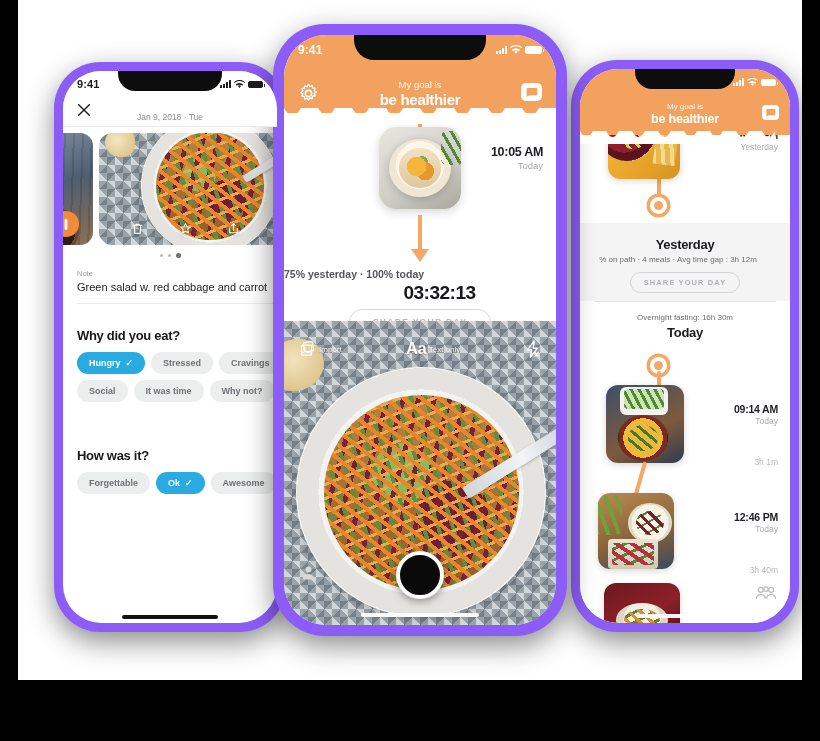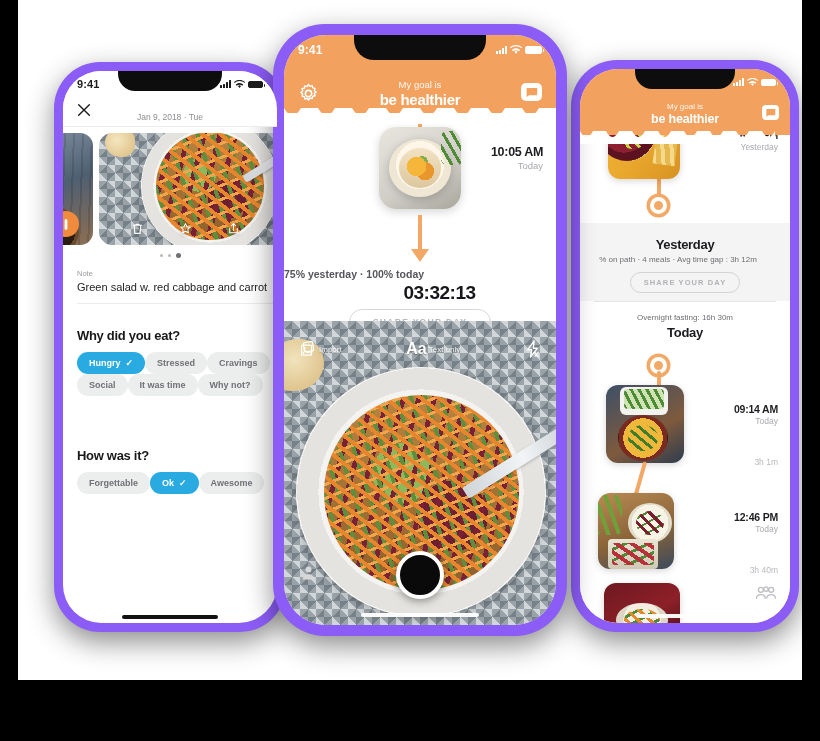--- a/index.html
+++ b/index.html
@@ -204,21 +204,21 @@
   }
   .l-dots i { width: 3px; height: 3px; border-radius: 50%; background: #b9b9bd; display: block; }
   .l-dots i.active { width: 5px; height: 5px; background: #6f6f75; }
 
   .l-note { position: absolute; top: 198px; left: 14px; right: 14px; }
   .l-note-label { font-size: 7.5px; color: #9b9ba0; margin-bottom: 3px; }
   .l-note-text { font-size: 11px; color: #232327; white-space: nowrap; }
   .l-divider { position: absolute; top: 232px; left: 14px; right: 0; height: 1px; background: #ececec; }
 
   .l-q1 { position: absolute; top: 257px; left: 14px; font-size: 13px; font-weight: bold; color: #18181a; letter-spacing: -.3px; }
-  .chips { position: absolute; left: 14px; right: -30px; display: flex; flex-wrap: wrap; gap: 0; }
+  .chips { position: absolute; left: 14px; right: -30px; display: flex; flex-wrap: wrap; gap: 6px; }
   .chip {
     height: 22px; padding: 0 12px;
     border-radius: 11px;
     background: #eceded;
     color: #6f7276;
     font-size: 9px; font-weight: bold;
     display: inline-flex; align-items: center; gap: 5px;
     white-space: nowrap;
   }
   .chip.sel { background: #29abe2; color: #fff; }

